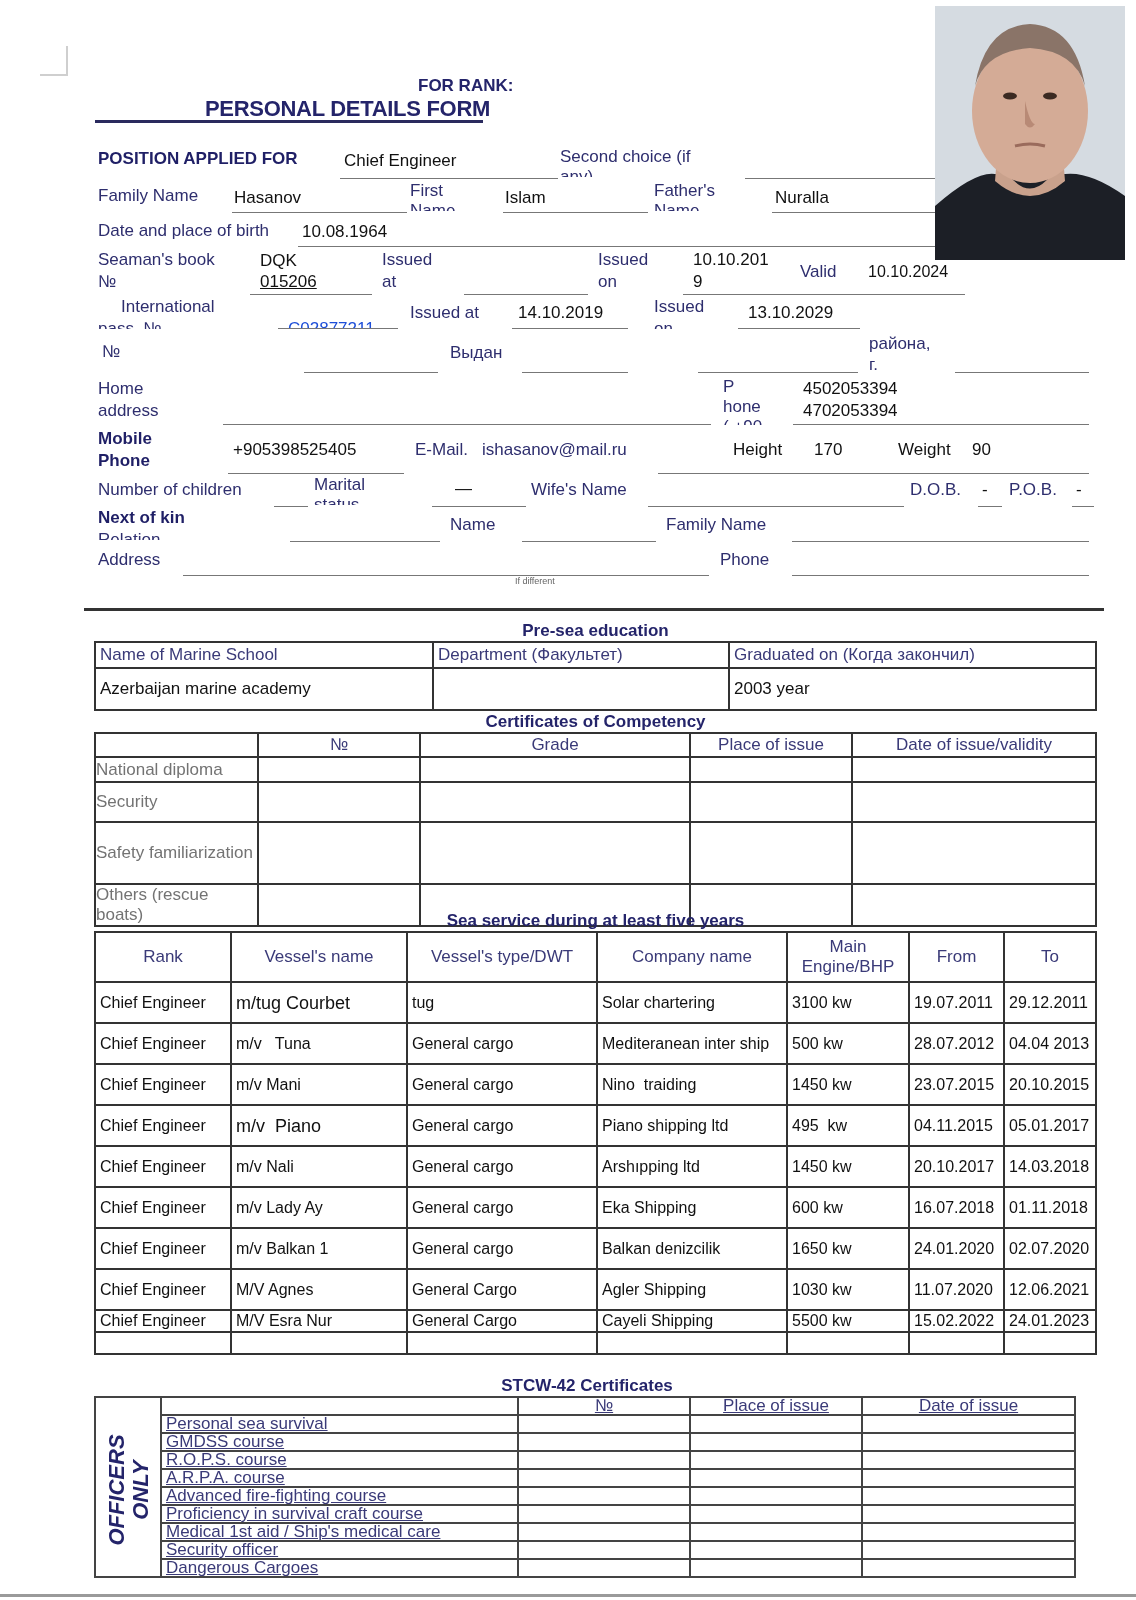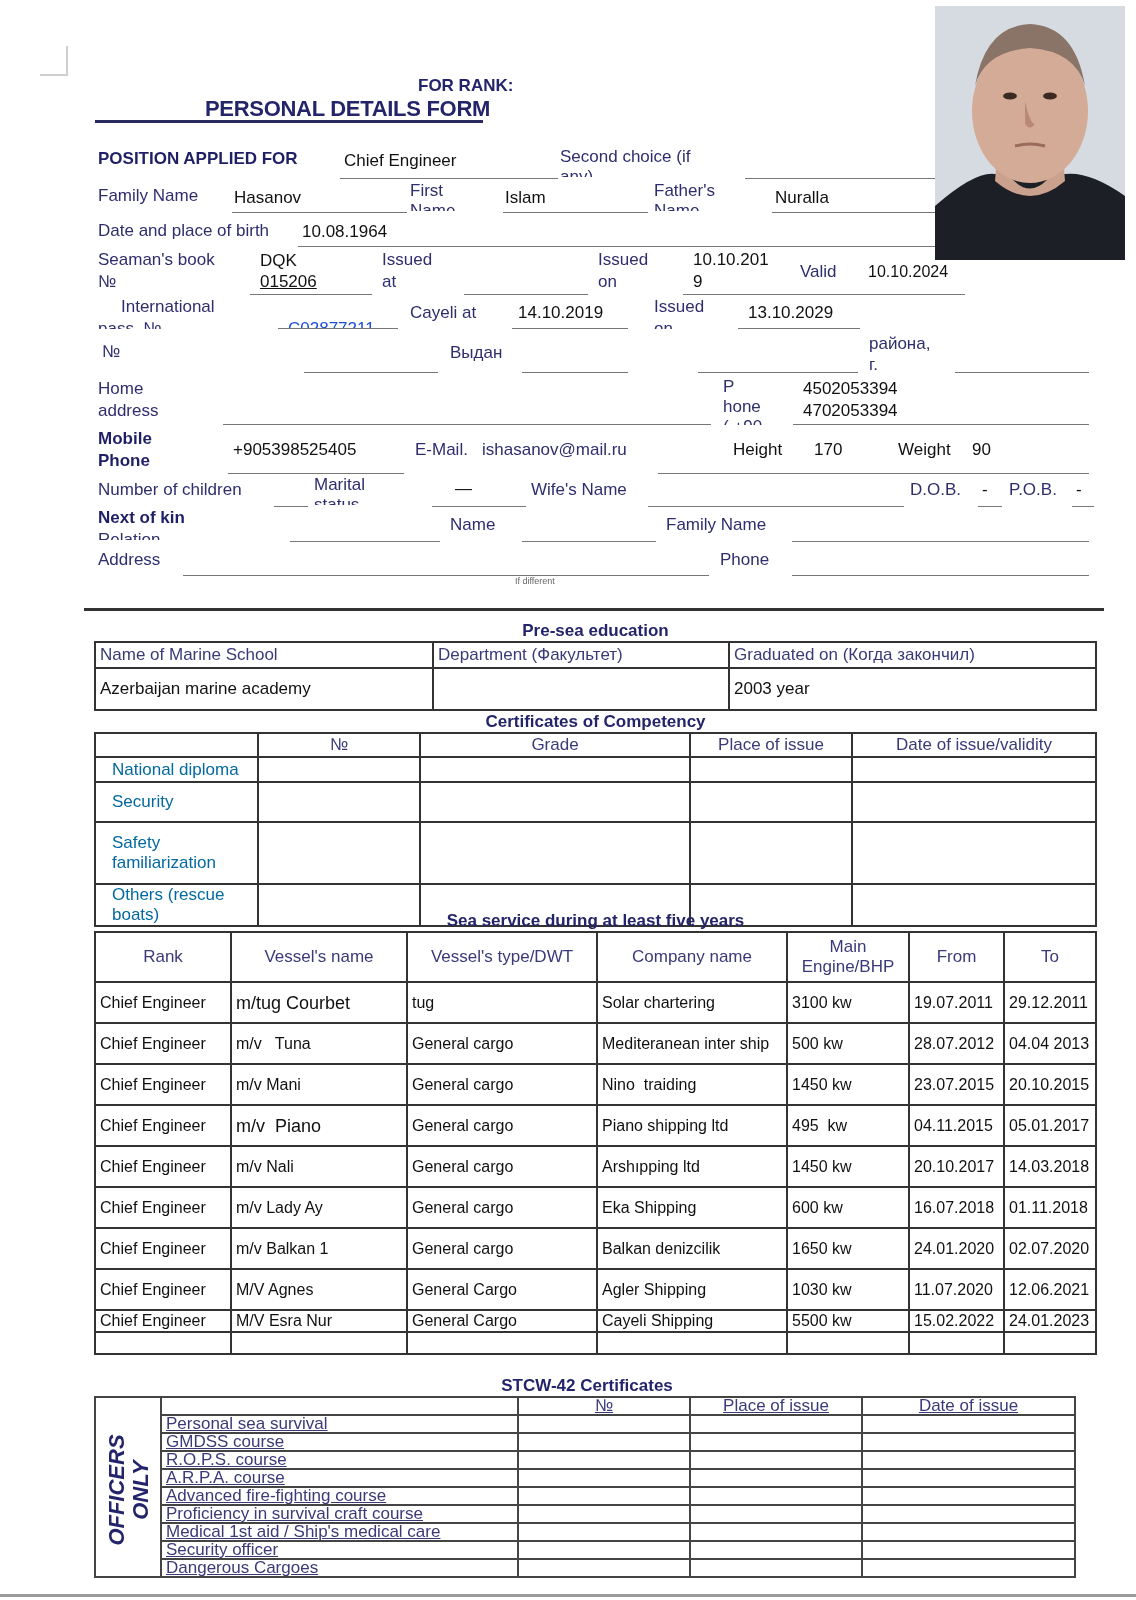--- a/index.html
+++ b/index.html
@@ -22,21 +22,21 @@
   .photo svg { display: block; }
   .hr-thick { position: absolute; left: 84px; top: 608px; width: 1020px; border-top: 3px solid #333; }
   .sec-title { position: absolute; font-size: 17px; font-weight: bold; color: #24246a;
                white-space: nowrap; text-align: center; }
   table { border-collapse: collapse; position: absolute; font-size: 17px; }
   td, th { border: 2px solid #333; vertical-align: middle; }
   th { font-weight: normal; color: #3a3a78; }
   .edu td { padding: 2px 4px; }
   .edu .h td { color: #3a3a78; height: 25px; }
   .edu .r td { height: 42px; color: #111; }
-  .coc td { padding: 0 16px; color: #0369a1; margin-left: 38px; }
+  .coc td { padding: 0 0; color: #737373; margin-left: 38px; }
   .coc th { height: 24px; }
   .sea th { height: 50px; text-align: center; line-height: 20px; padding: 0 2px; }
   .sea td { height: 41px; padding: 0 4px; font-size: 16px; line-height: 18px; color: #111; }
   .sea tr.thin td { height: 22px; font-family: "Liberation Sans", sans-serif; font-weight: normal; }
   .sea tr.empty td { height: 22px; }
   .stcw td { border: 2px solid #444; font-size: 17px; color: #3a3a78; padding: 0 4px;
              height: 18px; line-height: 16px; vertical-align: bottom; }
   .stcw td.cname { text-decoration: underline; white-space: nowrap; overflow: hidden; }
   .stcw td.hdr { text-align: center; text-decoration: underline; }
   .officers { position: absolute; left: 98px; top: 1400px; width: 62px; height: 180px; }
@@ -103,21 +103,21 @@
 <div class="abs val" style="left:693px;top:249px;">10.10.201</div>
 <div class="abs val" style="left:693px;top:271px;">9</div>
 <div class="uline" style="left:683px;top:294px;width:282px;"></div>
 <div class="abs lbl" style="left:800px;top:261px;">Valid</div>
 <div class="abs val" style="left:868px;top:261px;font-size:16px;">10.10.2024</div>
 
 <div class="abs lbl" style="left:98px;top:296px;margin-left:23px;">International</div>
 <div class="abs lbl clip" style="left:98px;top:318px;height:11px;">pass. №</div>
 <div class="abs val clip" style="left:288px;top:318px;height:11px;color:#1d4ed8;text-align:center;">C02877211</div>
 <div class="uline" style="left:278px;top:328px;width:120px;"></div>
-<div class="abs lbl" style="left:410px;top:302px;">Cayeli at</div>
+<div class="abs lbl" style="left:410px;top:302px;">Issued at</div>
 <div class="abs val" style="left:518px;top:302px;">14.10.2019</div>
 <div class="uline" style="left:512px;top:328px;width:116px;"></div>
 <div class="abs lbl" style="left:654px;top:296px;">Issued</div>
 <div class="abs lbl clip" style="left:654px;top:318px;height:11px;">on</div>
 <div class="abs val" style="left:748px;top:302px;">13.10.2029</div>
 <div class="uline" style="left:738px;top:328px;width:122px;"></div>
 
 <div class="abs lbl" style="left:102px;top:341px;">№</div>
 <div class="uline" style="left:304px;top:372px;width:134px;"></div>
 <div class="abs lbl" style="left:450px;top:342px;">Выдан</div>

